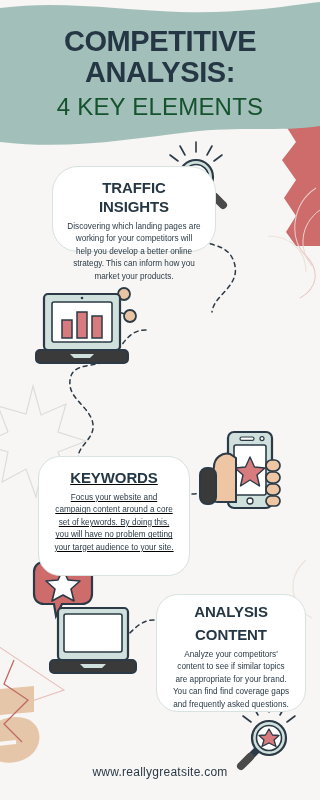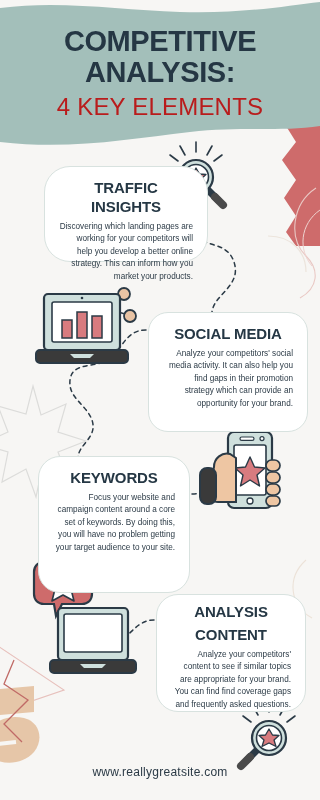--- a/index.html
+++ b/index.html
@@ -58,21 +58,21 @@
     margin: 0;
     padding: 0 18px;
     text-transform: uppercase;
   }
   .title-sub {
     font-family: "Liberation Sans", sans-serif;
     font-weight: 400;
     font-size: 24px;
     line-height: 30px;
     letter-spacing: 0.2px;
-    color: #b91c1c;
+    color: #14532d;
     margin: 4px 0 0 0;
     text-transform: uppercase;
   }
 
   
   .card {
     position: absolute;
     background: #ffffff;
     border: 1.4px solid #d8e2df;
     box-sizing: border-box;
@@ -90,37 +90,37 @@
     margin: 0 0 6px 0;
     text-transform: uppercase;
   }
   .card-body {
     font-family: "Liberation Sans", sans-serif;
     font-weight: 400;
     font-size: 8.2px;
     line-height: 12.4px;
     color: #2b3a46;
     margin: 0;
-    text-align: right;
   }
 
   #card-traffic {
-    left: 44px; top: 166px;
-    width: 164px; height: 96px;
+    left: 52px; top: 166px;
+    width: 164px; height: 86px;
     border-radius: 26px 26px 26px 26px;
   }
   #card-social {
     left: 148px; top: 312px;
     width: 160px; height: 120px;
     border-radius: 20px 20px 20px 20px;
   }
   #card-keywords {
     left: 38px; top: 456px;
-    width: 152px; height: 137px;
+    width: 152px; height: 120px;
     border-radius: 22px 22px 22px 22px;
+    text-decoration: underline;
   }
   #card-content {
     left: 156px; top: 594px;
     width: 150px; height: 118px;
     border-radius: 22px 22px 22px 22px;
   }
 
   
   #footer {
     position: absolute;
@@ -255,24 +255,20 @@
   </svg>
 
   <div id="cards-layer">
 
     <div class="card" id="card-traffic">
       <div class="card-title">TRAFFIC</div>
       <div class="card-title" style="margin-top:-4px;">INSIGHTS</div>
       <p class="card-body">Discovering which landing pages are working for your competitors will help you develop a better online strategy. This can inform how you market your products.</p>
     </div>
 
-    <div class="card" id="card-social">
-      <div class="card-title">SOCIAL MEDIA</div>
-      <p class="card-body">Analyze your competitors' social media activity. It can also help you find gaps in their promotion strategy which can provide an opportunity for your brand.</p>
-    </div>
 
     <div class="card" id="card-keywords">
       <div class="card-title">KEYWORDS</div>
       <p class="card-body">Focus your website and campaign content around a core set of keywords. By doing this, you will have no problem getting your target audience to your site.</p>
     </div>
 
     <div class="card" id="card-content">
       <div class="card-title" style="margin-top:-4px;">ANALYSIS</div>
       <div class="card-title">CONTENT</div>
       <p class="card-body">Analyze your competitors' content to see if similar topics are appropriate for your brand. You can find find coverage gaps and frequently asked questions.</p>

